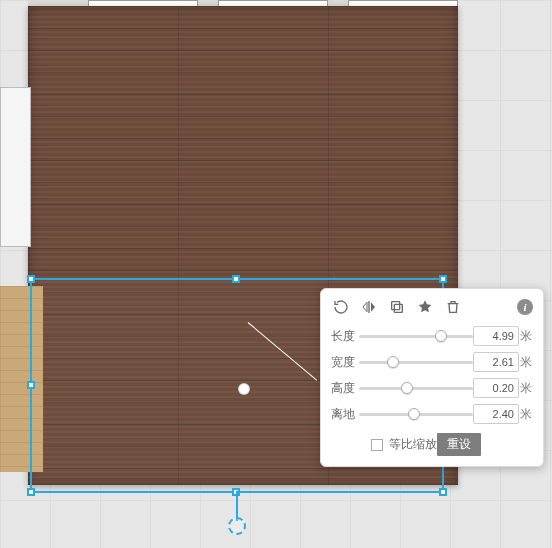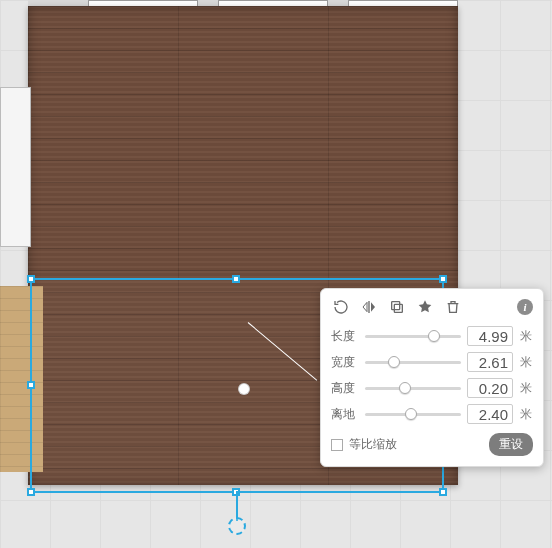--- a/index.html
+++ b/index.html
@@ -158,21 +158,20 @@
     font-style: italic;
     font-weight: bold;
     font-family: Georgia, serif;
     display:flex; align-items:center; justify-content:center;
     font-size: 11px;
     cursor: pointer;
   }
   .prop-row {
     display: flex;
     align-items: center;
-    gap: 6px;
     height: 26px;
   }
   .prop-label {
     width: 28px;
     text-align: left;
     color: #666;
     font-size: 12px;
   }
   .slider {
     flex: 1;
@@ -194,55 +193,55 @@
     border: 1px solid #aaa;
     border-radius: 50%;
     box-shadow: 0 1px 1px rgba(0,0,0,0.15);
     transform: translateX(-50%);
   }
   .valbox {
     width: 46px;
     height: 20px;
     border: 1px solid #ccc;
     border-radius: 2px;
-    font-size: 15px;
+    font-size: 11px;
     text-align: right;
     padding: 2px 4px;
     color: #555;
     background: #fff;
   }
   .unit {
     width: 14px;
     text-align: center;
     color: #777;
     font-size: 12px;
   }
   .bottom-row {
     display: flex;
     align-items: center;
-    justify-content: space-between;
     margin-top: 6px;
+    margin-left: 40px;
   }
   .checkbox-wrap {
     display: flex;
     align-items: center;
     gap: 6px;
     font-size: 12px;
     color: #666;
   }
   .checkbox {
     width: 12px; height: 12px;
     border: 1px solid #aaa;
     background: #fff;
   }
   .reset-btn {
     background: #7d7d7d;
     color: #fff;
     border: none;
-    border-radius: 10px;
+    border-radius: 1px;
     font-size: 12px;
     padding: 3px 10px;
     cursor: pointer;
   }
 </style>
 </head>
 <body>
 
 <div class="canvas">
 

